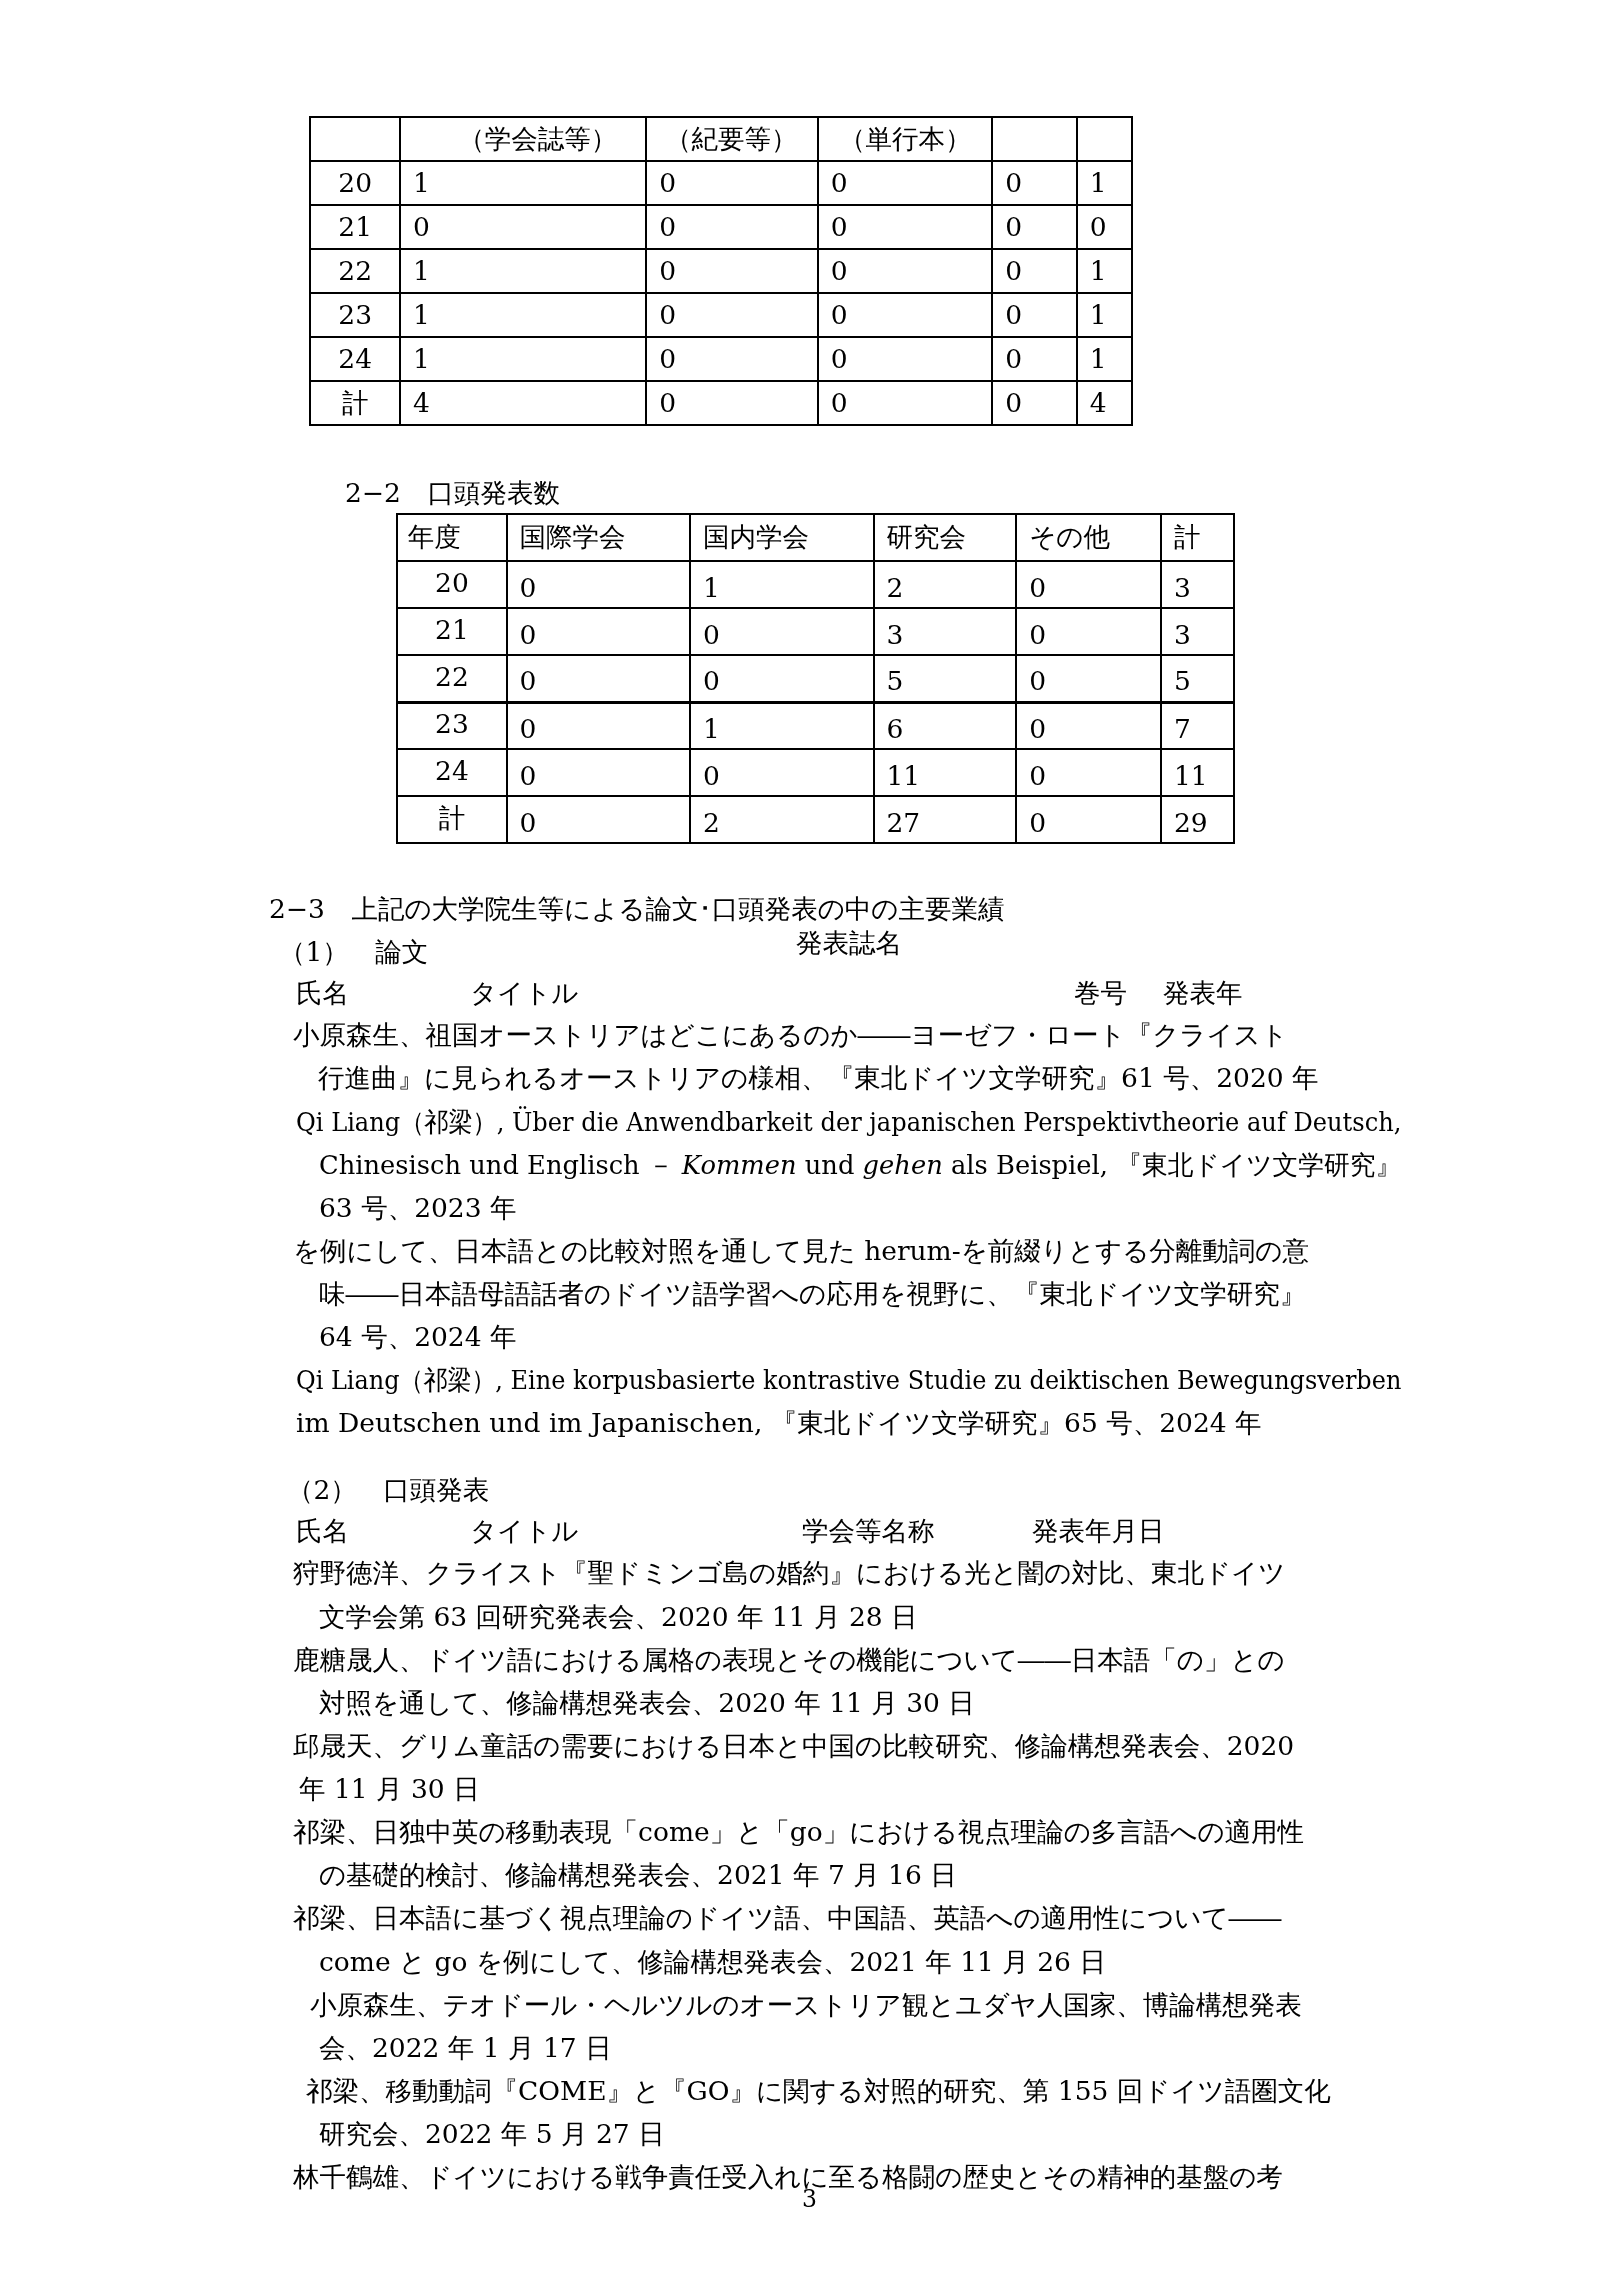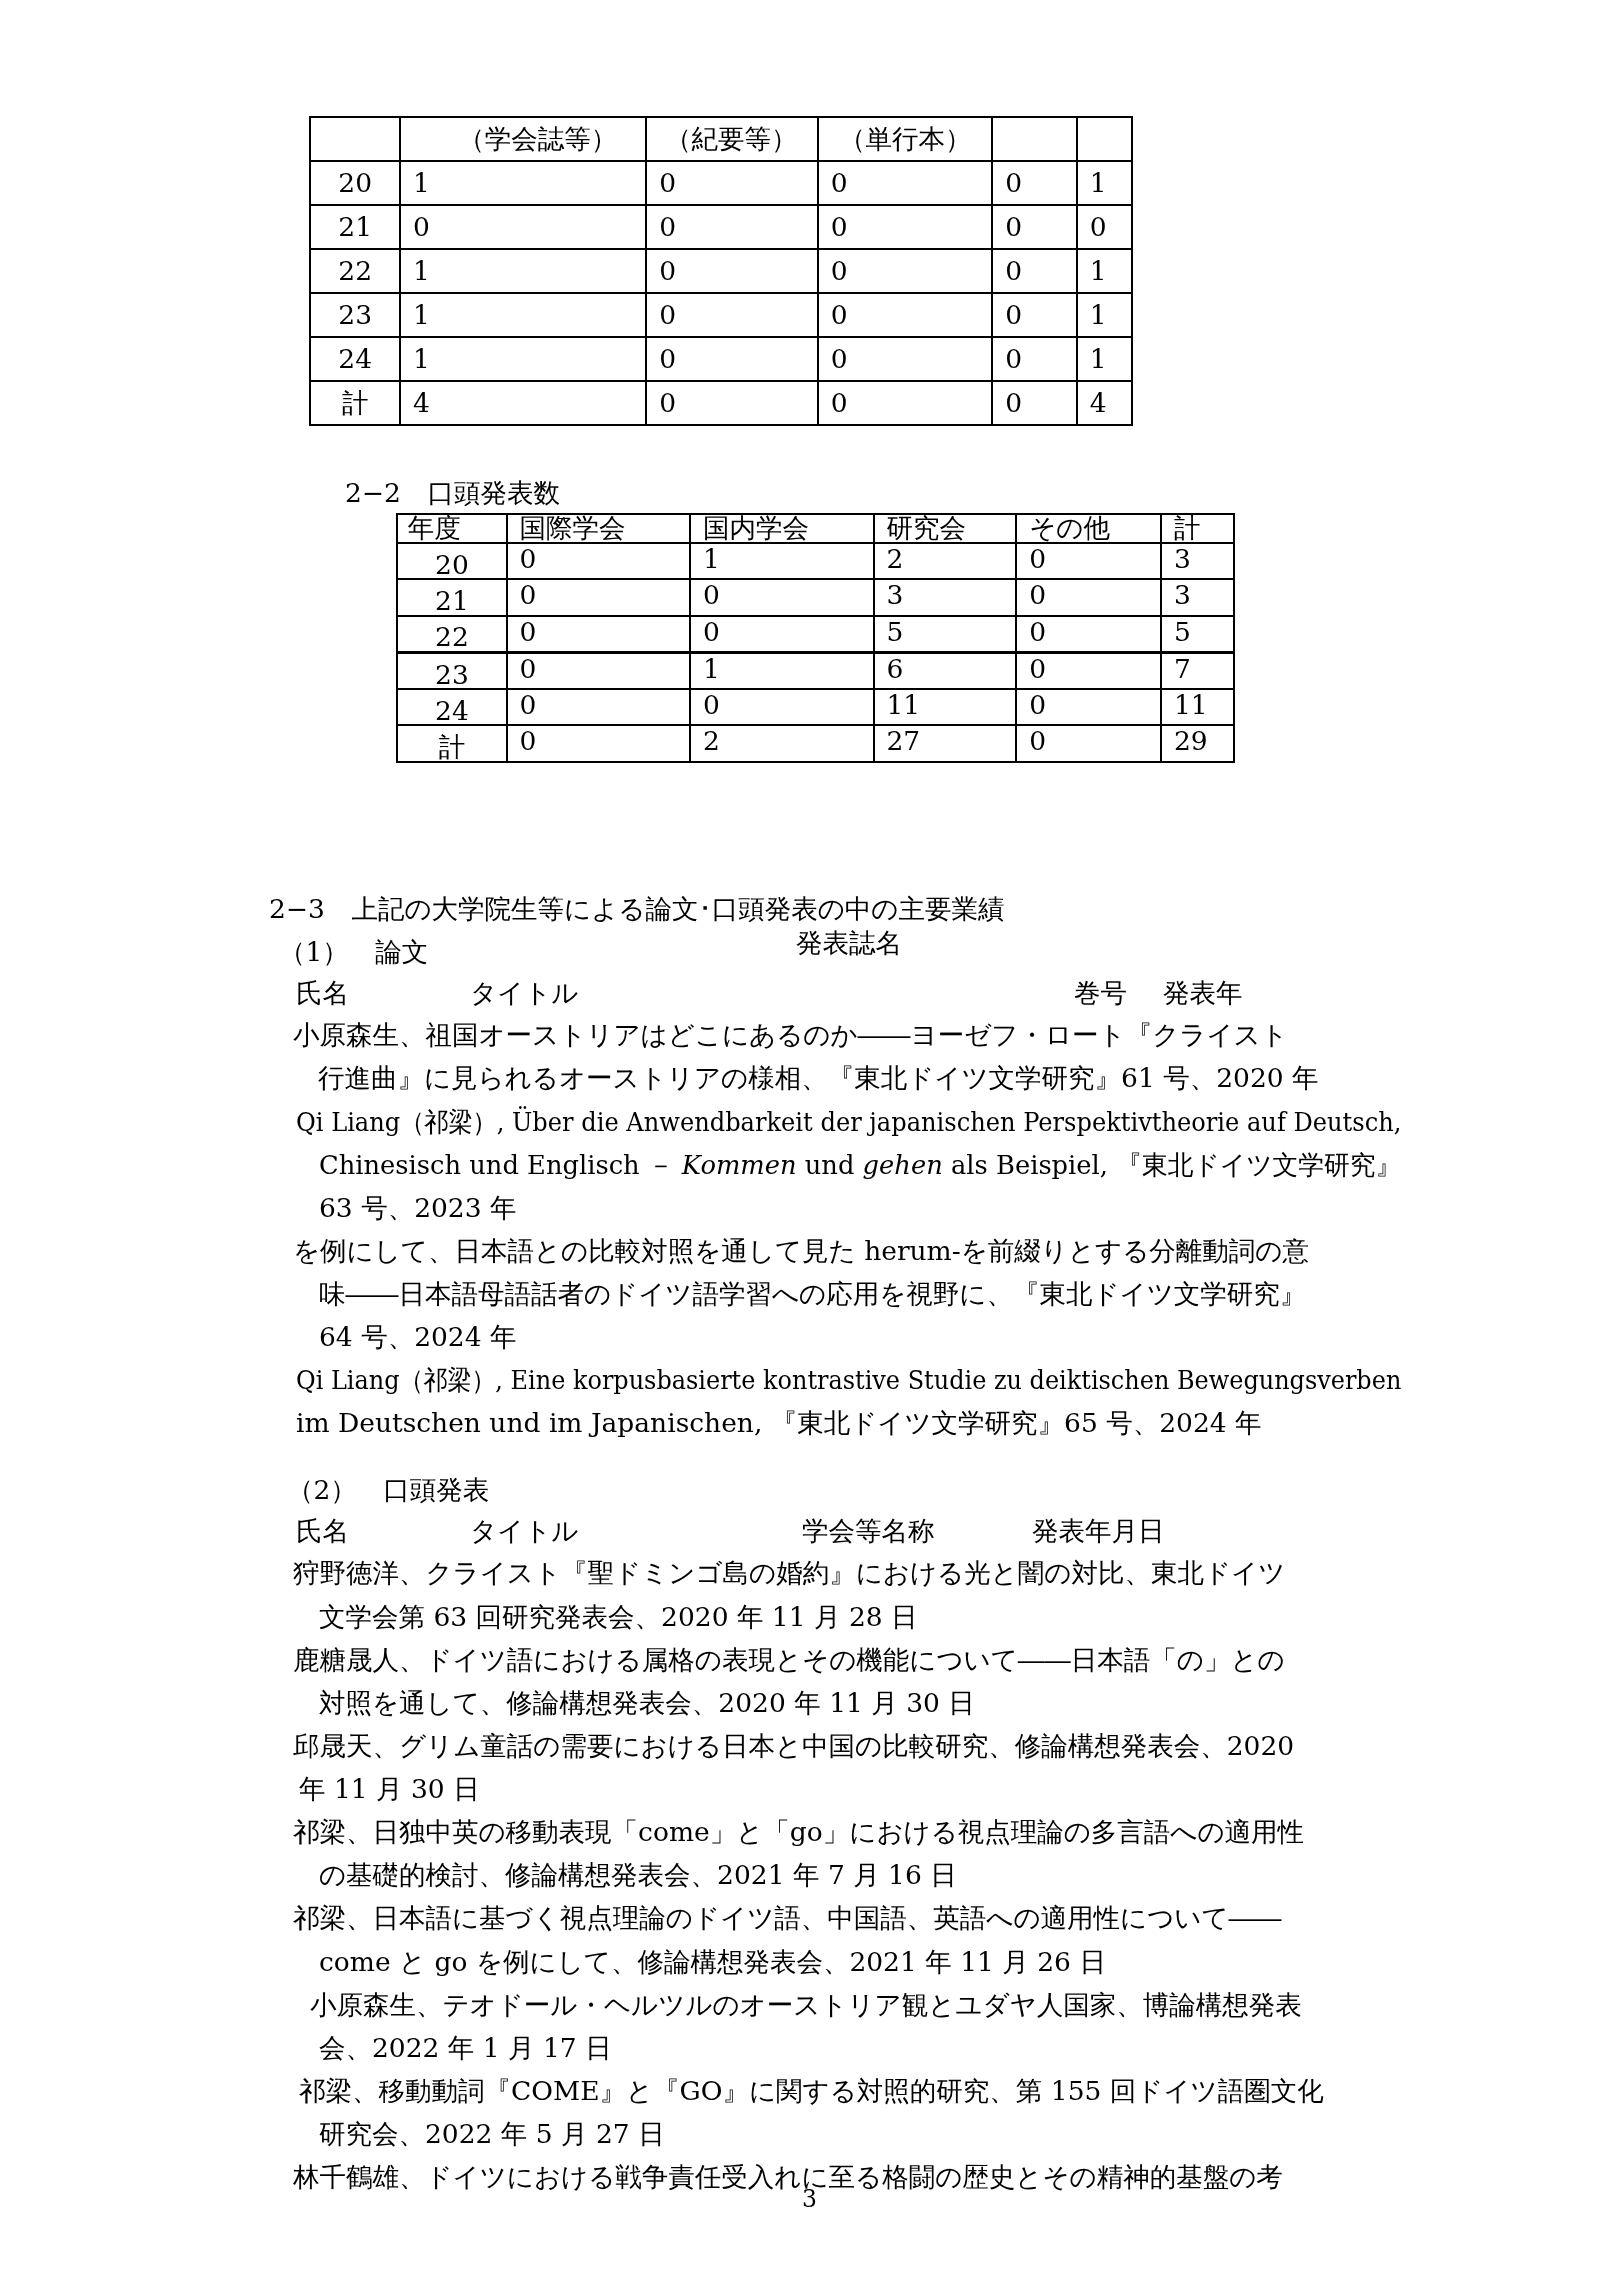--- a/index.html
+++ b/index.html
@@ -23,21 +23,21 @@
   #t1 td.c4 { width: 61px; }
   #t1 td.c5 { width: 35px; }
   #t1 tr.head td { text-align: left; }
   #t1 tr.head td.h1 { padding-left: 57px; }
   #t1 tr.head td.h2 { padding-left: 17.6px; }
   #t1 tr.head td.h3 { padding-left: 20px; }
   #t1 tr.thick td { border-top-width: 2.9px; }
 
   
   #t2 { left: 396px; top: 513px; width: 839px; }
-  #t2 tr { height: 29px; }
+  #t2 tr { height: 47px; }
   #t2 td { padding-left: 11.8px; }
   #t2 td.y { text-align: center; padding: 0; width: 98px; vertical-align: top; padding-top: 7.8px; }
   #t2 tr.head td.y { text-align: left; padding-left: 9.8px; vertical-align: middle; padding-top: 0; }
   #t2 tr.data td.v { vertical-align: bottom; padding-bottom: 5.9px; }
   #t2 tr.thick td { border-top-width: 3.9px; }
   #t2 { border: 2.9px solid #000; }
 
   .line {
     position: absolute; font-size: 26.5px; line-height: 1; white-space: nowrap;
   }
@@ -231,21 +231,21 @@
 </div>
 <div>
   <div class="line" style="left:293px; top:1905px;">祁梁、日本語に基づく視点理論のドイツ語、中国語、英語への適用性について――</div>
   <div class="line" style="left:319px; top:1949px;">come と go を例にして、修論構想発表会、2021 年 11 月 26 日</div>
 </div>
 <div>
   <div class="line" style="left:293px; top:1992px;margin-left:17px;">小原森生、テオドール・ヘルツルのオーストリア観とユダヤ人国家、博論構想発表</div>
   <div class="line" style="left:319px; top:2035px;">会、2022 年 1 月 17 日</div>
 </div>
 <div>
-  <div class="line" style="left:299px; top:2078px;">祁梁、移動動詞『COME』と『GO』に関する対照的研究、第 155 回ドイツ語圏文化</div>
+  <div class="line" style="left:306px; top:2078px;">祁梁、移動動詞『COME』と『GO』に関する対照的研究、第 155 回ドイツ語圏文化</div>
   <div class="line" style="left:319px; top:2121px;">研究会、2022 年 5 月 27 日</div>
 </div>
 <div>
   <div class="line" style="left:293px; top:2164px;">林千鶴雄、ドイツにおける戦争責任受入れに至る格闘の歴史とその精神的基盤の考</div>
 </div>
 
 <div class="line page-num" style="left:802px; top:2188px;">3</div>
 
 
 </body></html>

